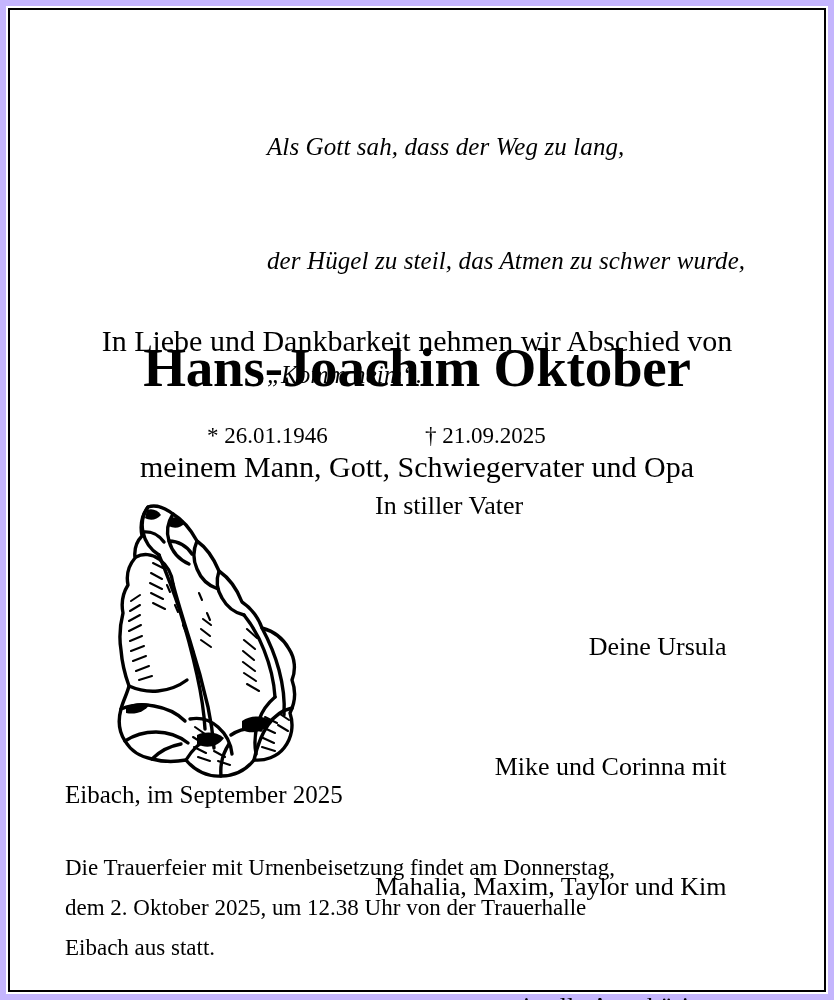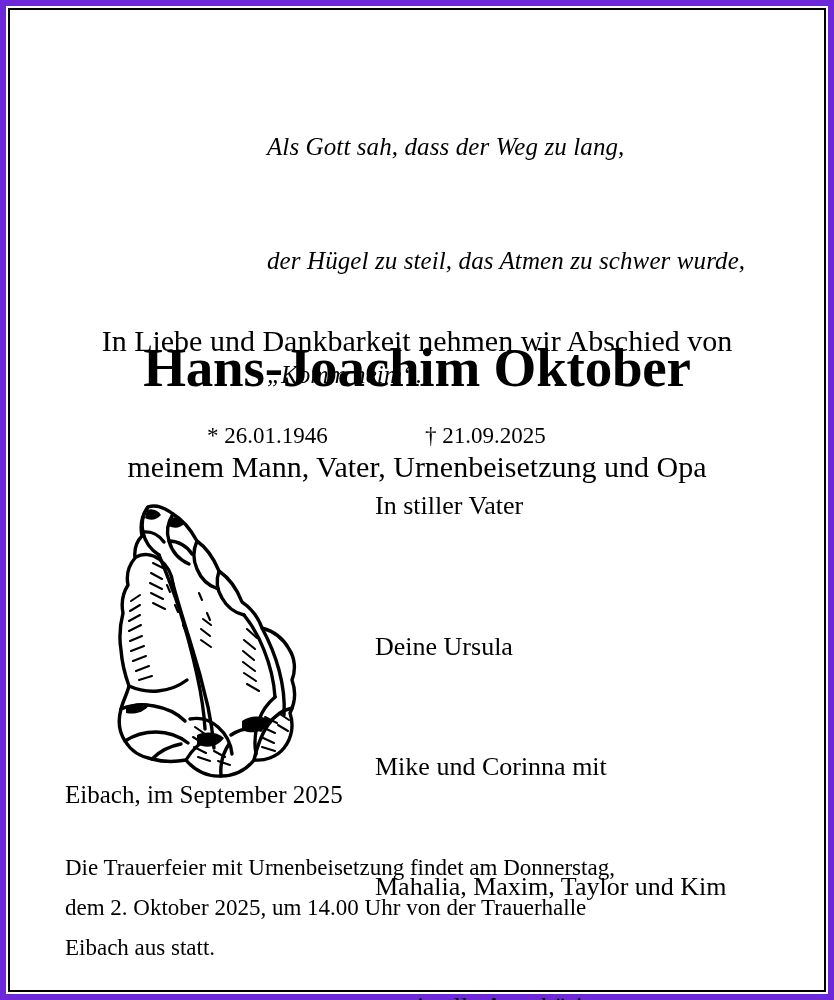--- a/index.html
+++ b/index.html
@@ -16,21 +16,21 @@
     overflow: hidden;
   }
 
   
   .notice {
     position: relative;
     box-sizing: border-box;
     width: 834px;
     height: 1000px;
     background: #ffffff;
-    border: 8px solid #6d28d9;
+    border: 8px solid #c4b5fd;
   }
   .notice-inner {
     position: relative;
     box-sizing: border-box;
     width: 100%;
     height: 100%;
     border: 2px solid #000000;
     
     outline: 2px solid #ffffff;
     outline-offset: 0px;
@@ -110,21 +110,21 @@
     top: 479px;
     font-size: 26px;
     line-height: 34px;
   }
   .mourners {
     left: 365px;
     top: 537px;
     font-size: 26px;
     line-height: 40px;
   }
-  .mourners .line { display: block; }
+  .mourners .line { display: block; text-align: right; }
 
   
   .placedate {
     left: 55px;
     top: 768px;
     font-size: 25px;
     line-height: 34px;
   }
 
   
@@ -146,21 +146,21 @@
     <div class="canvas">
 
       <div class="blk poem">
         <span class="line">Als Gott sah, dass der Weg zu lang,</span>
         <span class="line">der Hügel zu steil, das Atmen zu schwer wurde,</span>
         <span class="line">„Komm heim“.</span>
       </div>
 
       <div class="blk dedication">
         <span class="line">In Liebe und Dankbarkeit nehmen wir Abschied von</span>
-        <span class="line">meinem Mann, Vater, Urnenbeisetzung und Opa</span>
+        <span class="line">meinem Mann, Gott, Schwiegervater und Opa</span>
       </div>
 
       <div class="blk name">Hans-Joachim Oktober</div>
 
       <div class="blk dates">
         <span class="birth">* 26.01.1946</span>
         <span class="death">† 21.09.2025</span>
       </div>
 
       <div class="blk hands">
@@ -280,19 +280,19 @@
         <span class="line">Mike und Corinna mit</span>
         <span class="line">Mahalia, Maxim, Taylor und Kim</span>
         <span class="line">sowie alle Angehörigen</span>
         
       </div>
 
       <div class="blk placedate">Eibach, im September 2025</div>
 
       <div class="blk ceremony">
         <span class="line">Die Trauerfeier mit Urnenbeisetzung findet am Donnerstag,</span>
-        <span class="line">dem 2. Oktober 2025, um 14.00 Uhr von der Trauerhalle</span>
+        <span class="line">dem 2. Oktober 2025, um 12.38 Uhr von der Trauerhalle</span>
         <span class="line">Eibach aus statt.</span>
       </div>
 
     </div>
   </div>
 </div>
 
 </body></html>

